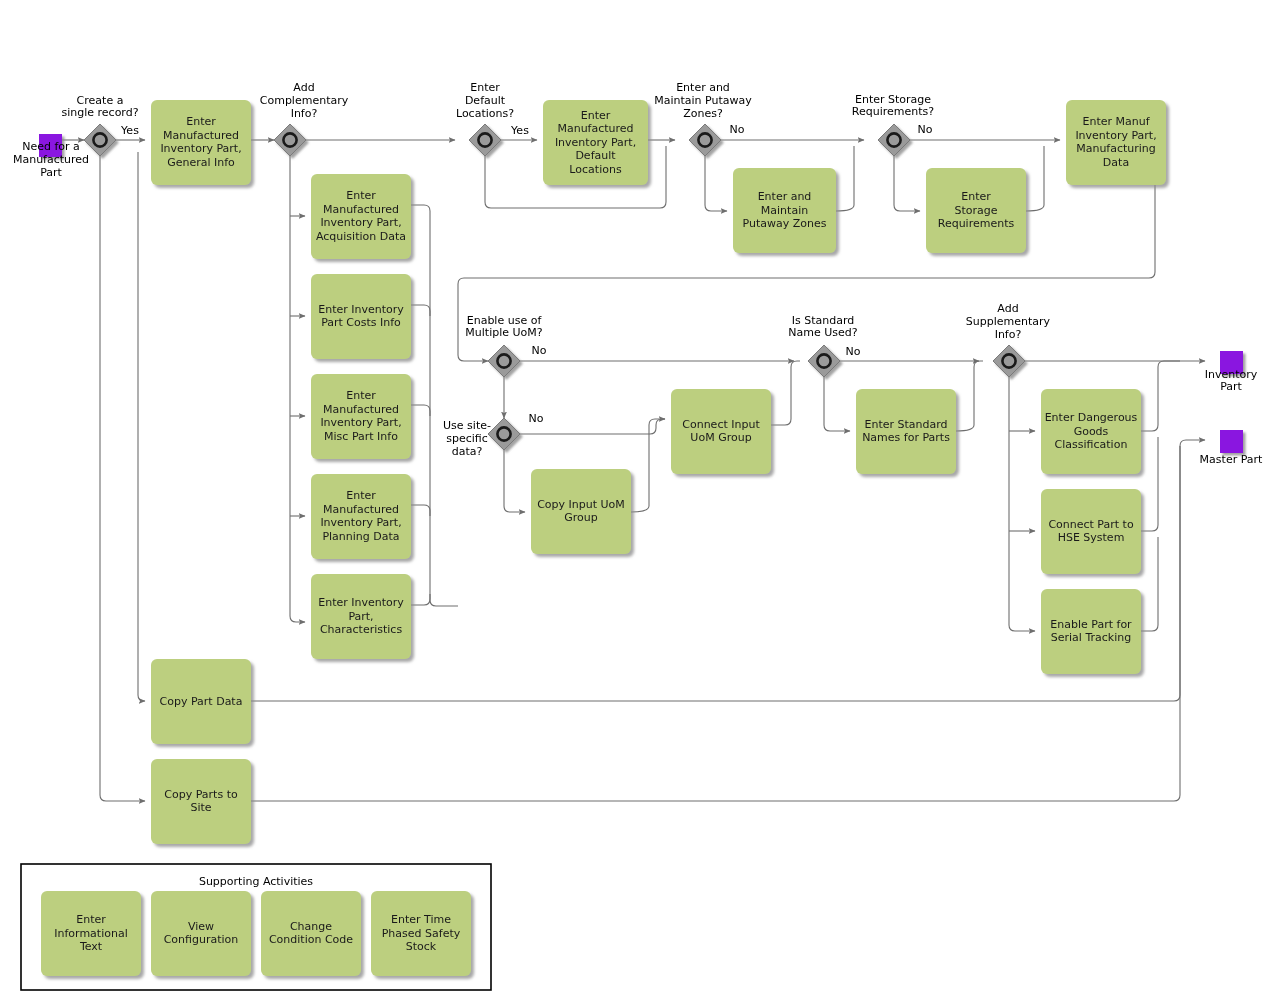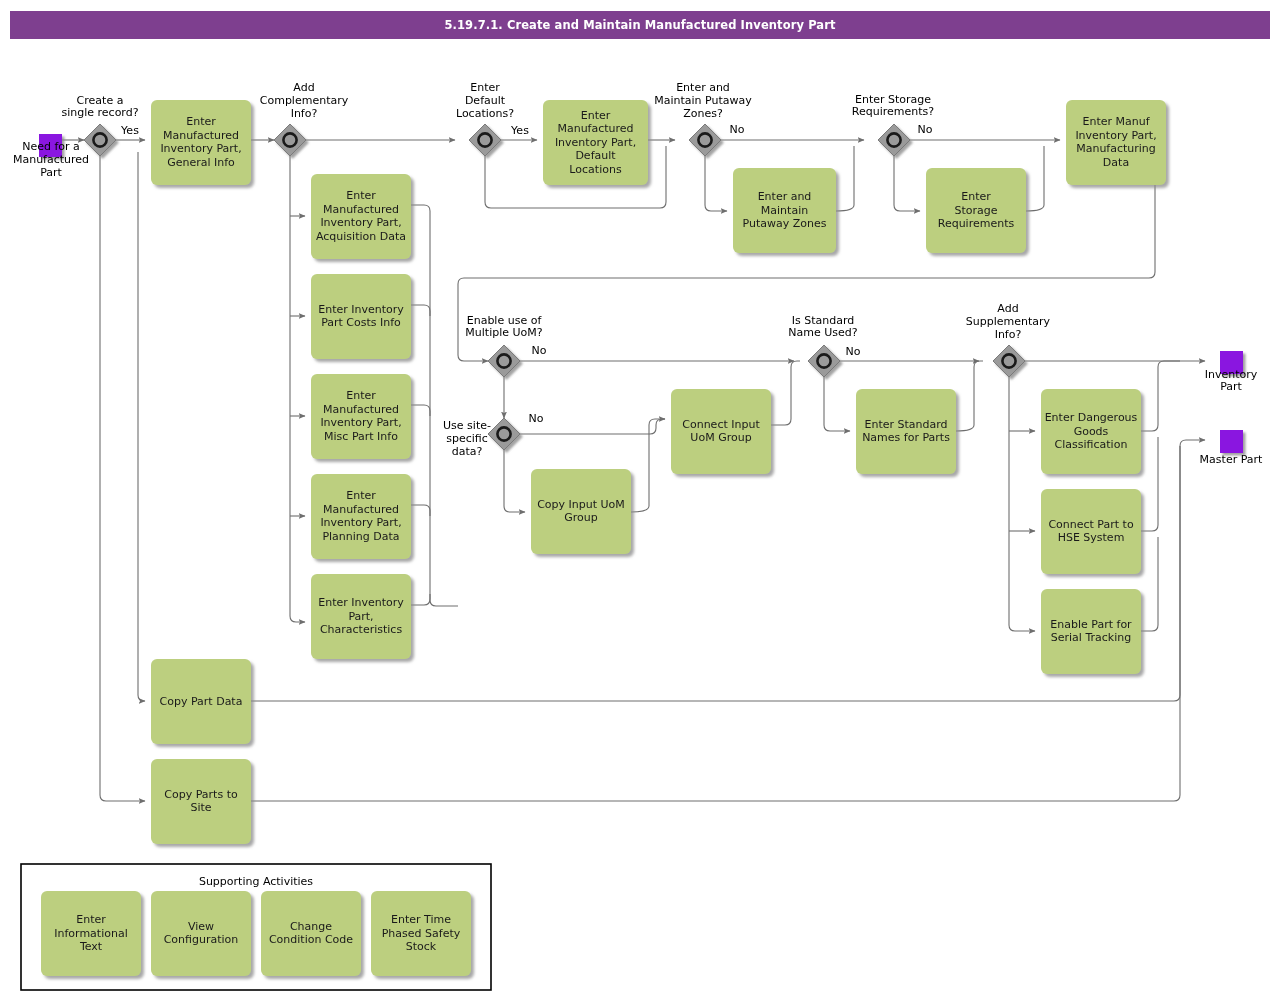--- a/index.html
+++ b/index.html
@@ -70,21 +70,20 @@
     fill: none;
     stroke: #6E6E6E;
     stroke-width: 1.1;
   }
 </style>
 </head>
 <body>
 
 <div id="page">
 
-  <div id="titlebar">5.19.7.1. Create and Maintain Manufactured Inventory Part</div>
 
   <svg id="canvas" xmlns="http://www.w3.org/2000/svg" viewBox="0 0 1280 1000">
     <defs>
       <marker id="arrowhead" markerWidth="7" markerHeight="6" refX="6.5" refY="3" orient="auto" markerUnits="userSpaceOnUse">
         <path d="M0,0 L7,3 L0,6 L1.6,3 Z" fill="#6E6E6E"></path>
       </marker>
       <filter id="boxshadow" x="-20%" y="-20%" width="160%" height="160%">
         <feDropShadow dx="3" dy="3" stdDeviation="1.6" flood-color="#8a8a8a" flood-opacity="0.75"></feDropShadow>
       </filter>
       <filter id="smallshadow" x="-40%" y="-40%" width="200%" height="200%">

